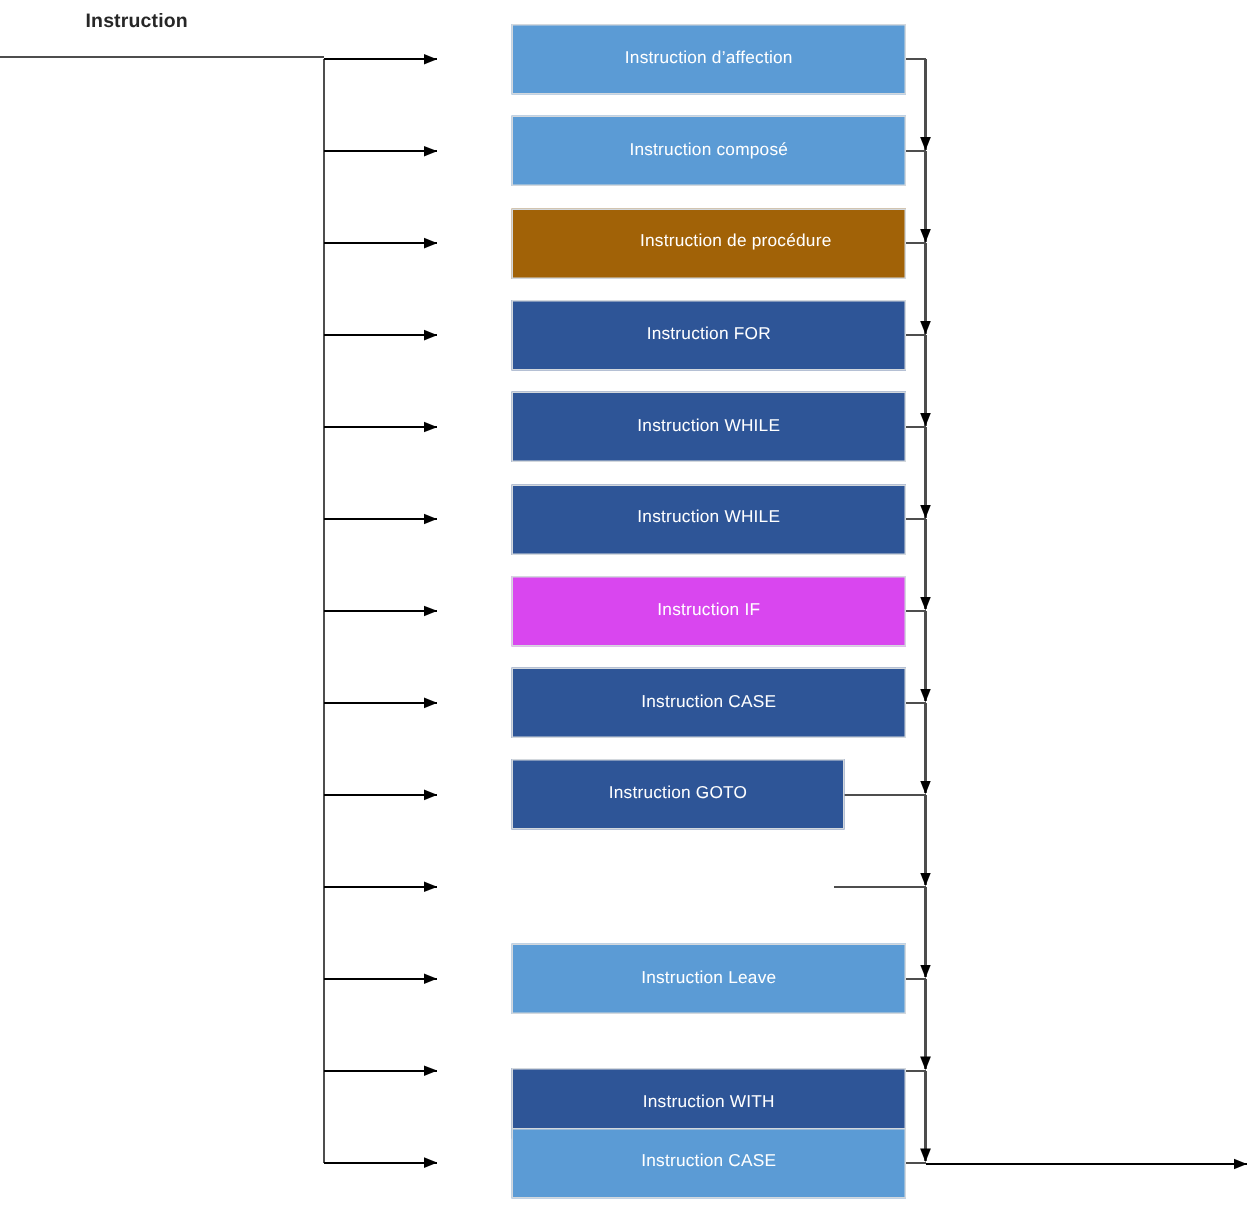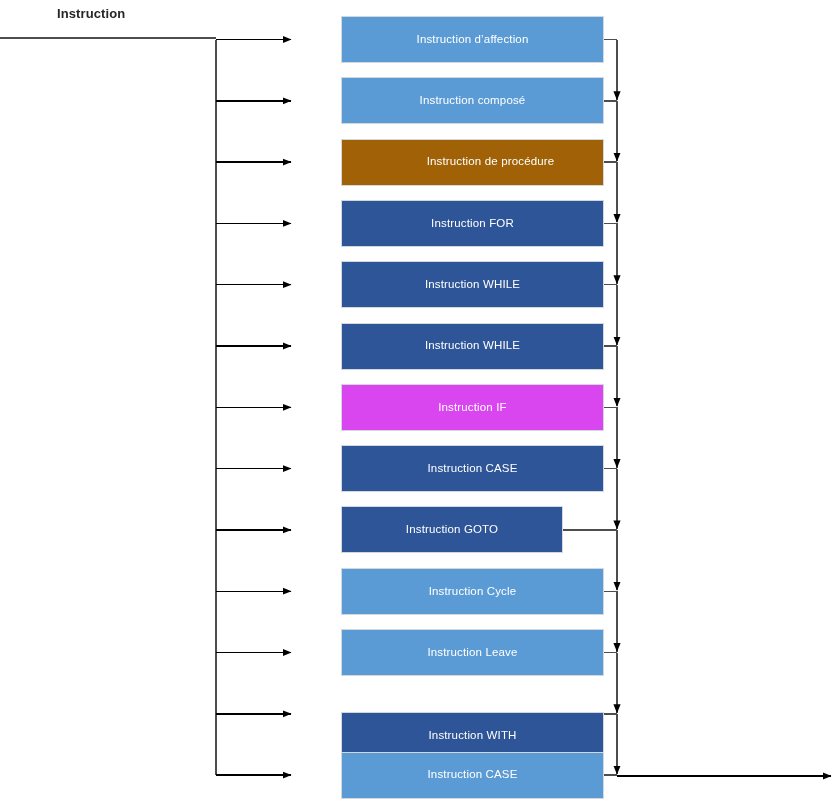--- a/index.html
+++ b/index.html
@@ -147,23 +147,20 @@
       </div>
       <div class="node" style="top: 383.8px; left: 293px; width: 263px; height: 47px; background: #d946ef; border-color: rgb(211, 216, 221); align-items: center;">
         <span class="node-label">Instruction IF</span>
       </div>
       <div class="node" style="top: 445.1px; left: 293px; width: 263px; height: 47px; background: rgb(46, 85, 151); border-color: rgb(211, 216, 221);">
         <span class="node-label">Instruction CASE</span>
       </div>
       <div class="node" style="top: 506.4px; left: 293px; width: 222px; height: 47px; background: rgb(46, 85, 151); border-color: rgb(211, 216, 221);">
         <span class="node-label">Instruction GOTO</span>
       </div>
-      <div class="node" style="top: 567.7px; left: 293px; width: 263px; height: 47px; background: rgb(91, 155, 213); border-color: rgb(211, 216, 221);">
-        <span class="node-label">Instruction Cycle</span>
-      </div>
       <div class="node" style="top: 629px; left: 293px; width: 263px; height: 47px; background: rgb(91, 155, 213); border-color: rgb(211, 216, 221);">
         <span class="node-label">Instruction Leave</span>
       </div>
       <div class="node" style="top: 712px; left: 293px; width: 263px; height: 47px; background: rgb(46, 85, 151); border-color: rgb(211, 216, 221);">
         <span class="node-label">Instruction WITH</span>
       </div>
       <div class="node" style="top: 751.6px; left: 293px; width: 263px; height: 47px; background: rgb(91, 155, 213); border-color: rgb(211, 216, 221);">
         <span class="node-label">Instruction CASE</span>
       </div>
     </div>

